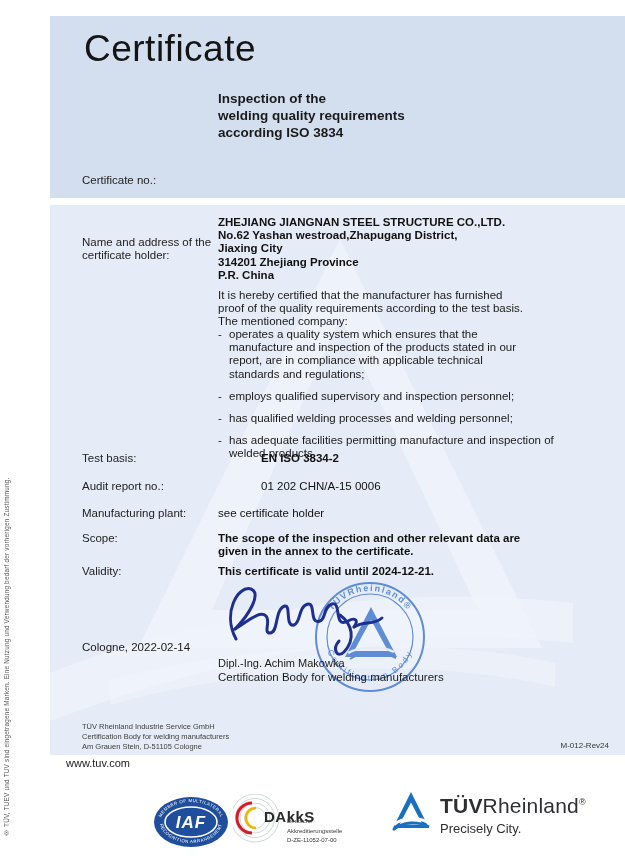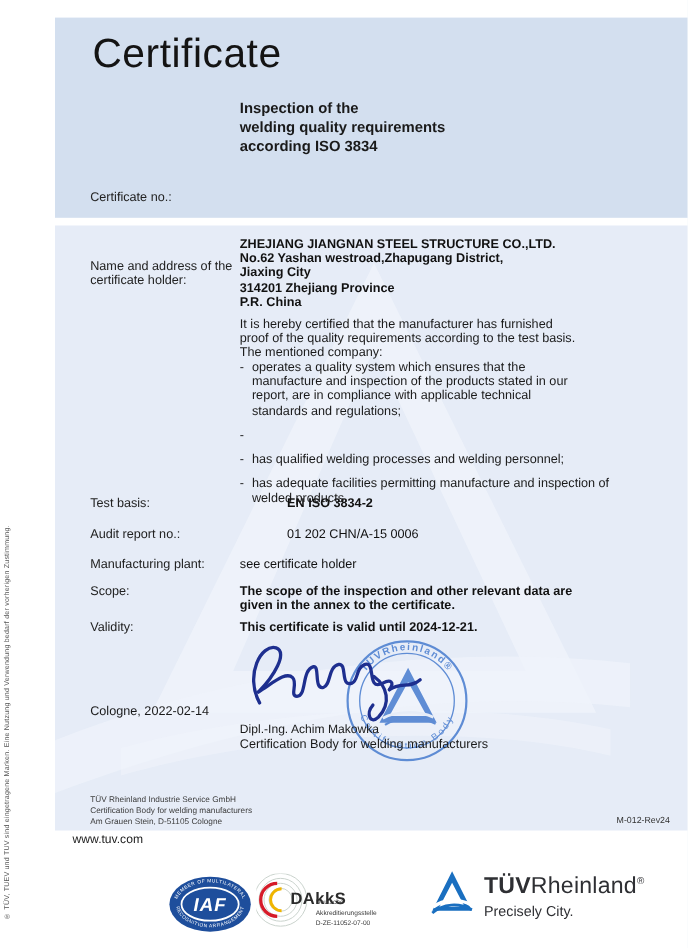--- a/index.html
+++ b/index.html
@@ -114,20 +114,21 @@
     <div class="bullets">
       <div class="bullet">
         <span class="dash">-</span>
         <span class="btxt">operates a quality system which ensures that the
 manufacture and inspection of the products stated in our
 report, are in compliance with applicable technical
 standards and regulations;</span>
       </div>
       <div class="bullet">
         <span class="dash">-</span>
+        <span class="btxt">employs qualified supervisory and inspection personnel;</span>
       </div>
       <div class="bullet">
         <span class="dash">-</span>
         <span class="btxt">has qualified welding processes and welding personnel;</span>
       </div>
       <div class="bullet">
         <span class="dash">-</span>
         <span class="btxt">has adequate facilities permitting manufacture and inspection of
 welded products.</span>
       </div>

